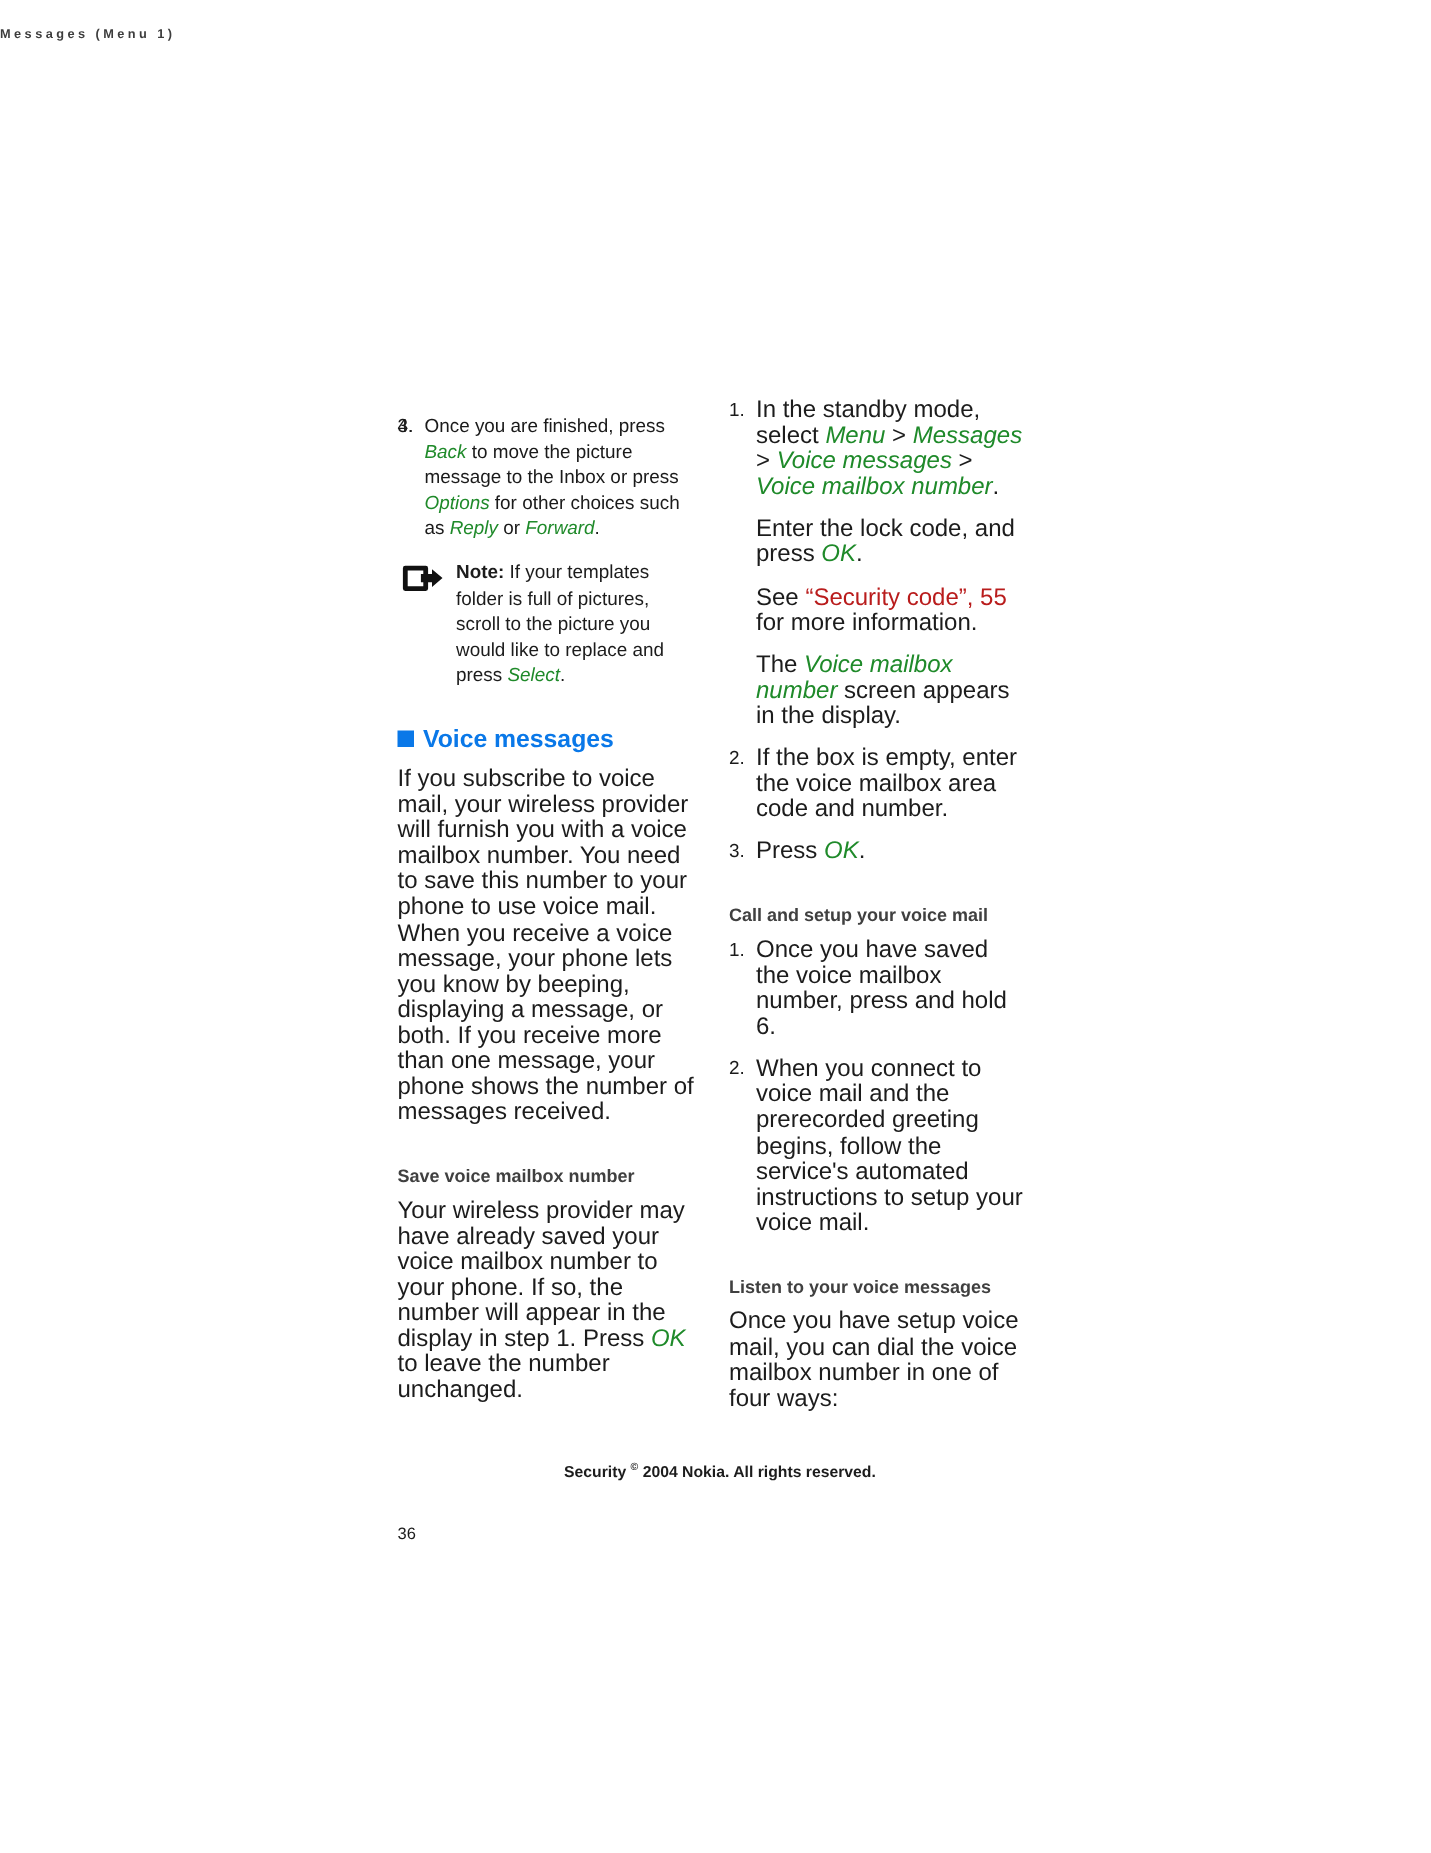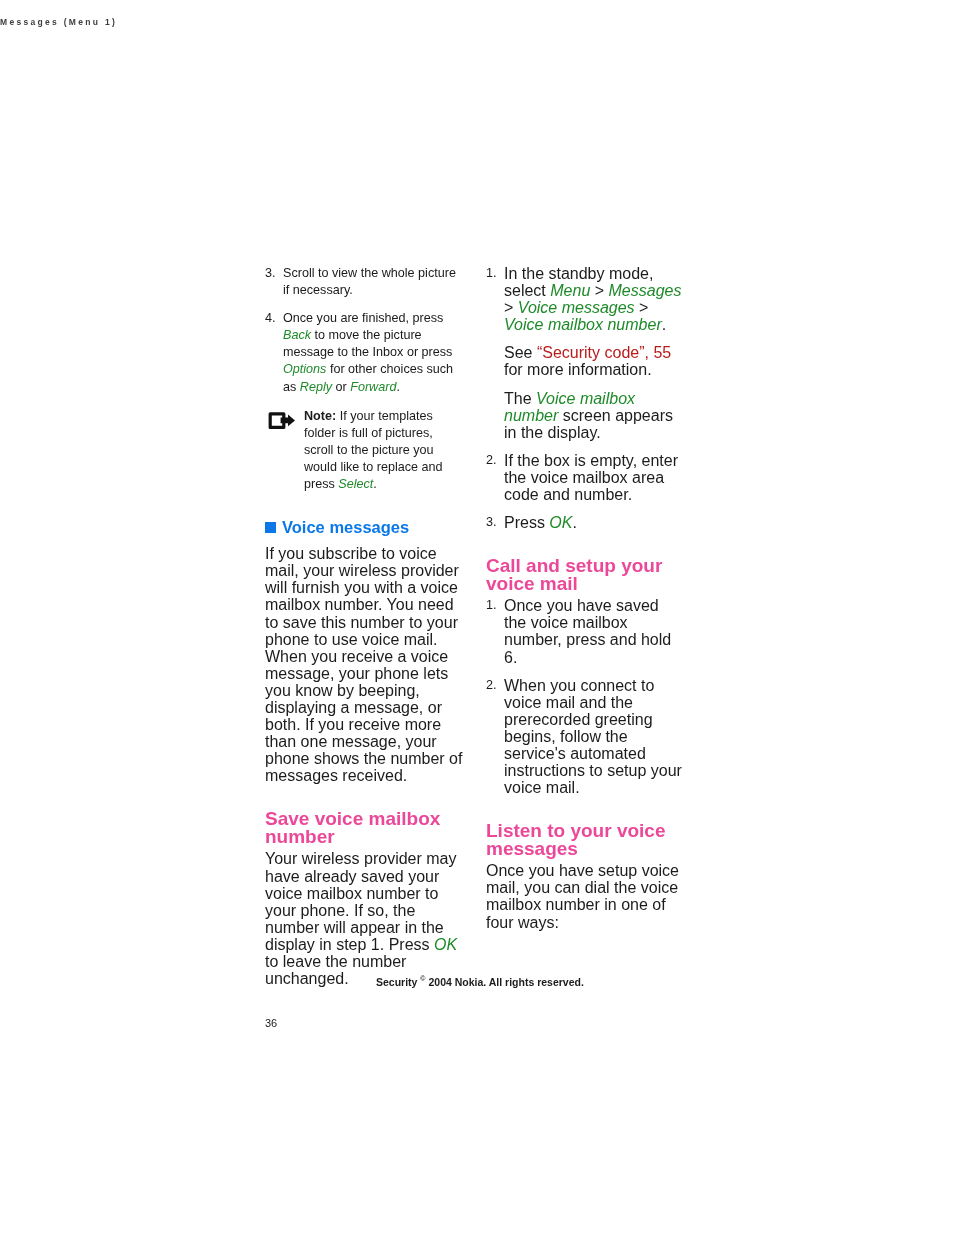--- a/index.html
+++ b/index.html
@@ -114,24 +114,24 @@
     gap: 6px;
   }
   h2.section .sq {
     display: inline-block;
     width: 11px;
     height: 11px;
     background: #0a78e8;
     flex: 0 0 auto;
   }
   h3.sub {
-    font-size: 19px;
+    font-size: 12px;
     line-height: 17.5px;
     font-weight: bold;
-    color: #ec4899;
+    color: #404040;
     margin: 26px 0 5px 0;
   }
 
   
   .note {
     display: flex;
     align-items: flex-start;
     margin: 12px 0 11px 0;
     padding-left: 3px;
   }
@@ -186,21 +186,20 @@
   <div class="running-header">Messages (Menu 1)</div>
 
   <div class="content">
     <div class="columns">
 
       <div class="col">
 
         <ol class="steps">
           <li>
             <span class="num">3.</span>
-            <span class="body">Scroll to view the whole picture if necessary.</span>
           </li>
           <li>
             <span class="num">4.</span>
             <span class="body">Once you are finished, press <span class="ui">Back</span> to move the picture message to the Inbox or press <span class="ui">Options</span> for other choices such as <span class="ui">Reply</span> or <span class="ui">Forward</span>.</span>
           </li>
         </ol>
 
 
         <div class="note">
           <span class="note-icon">
@@ -224,20 +223,21 @@
         <p>Your wireless provider may have already saved your voice mailbox number to your phone. If so, the number will appear in the display in step 1. Press <span class="ui">OK</span> to leave the number unchanged.</p>
       </div>
 
       <div class="col-right">
 
         <ol class="steps">
           <li>
             <span class="num">1.</span>
             <span class="body">
               <p>In the standby mode, select <span class="ui">Menu</span> &gt; <span class="ui">Messages</span> &gt; <span class="ui">Voice messages</span> &gt; <span class="ui">Voice mailbox number</span>.</p>
+              <p>Enter the lock code, and press <span class="ui">OK</span>.</p>
               <p>See <span class="link">“Security code”, 55</span> for more information.</p>
               <p>The <span class="ui">Voice mailbox number</span> screen appears in the display.</p>
             </span>
           </li>
           <li>
             <span class="num">2.</span>
             <span class="body">
               <p>If the box is empty, enter the voice mailbox area code and number.</p>
             </span>
           </li>

